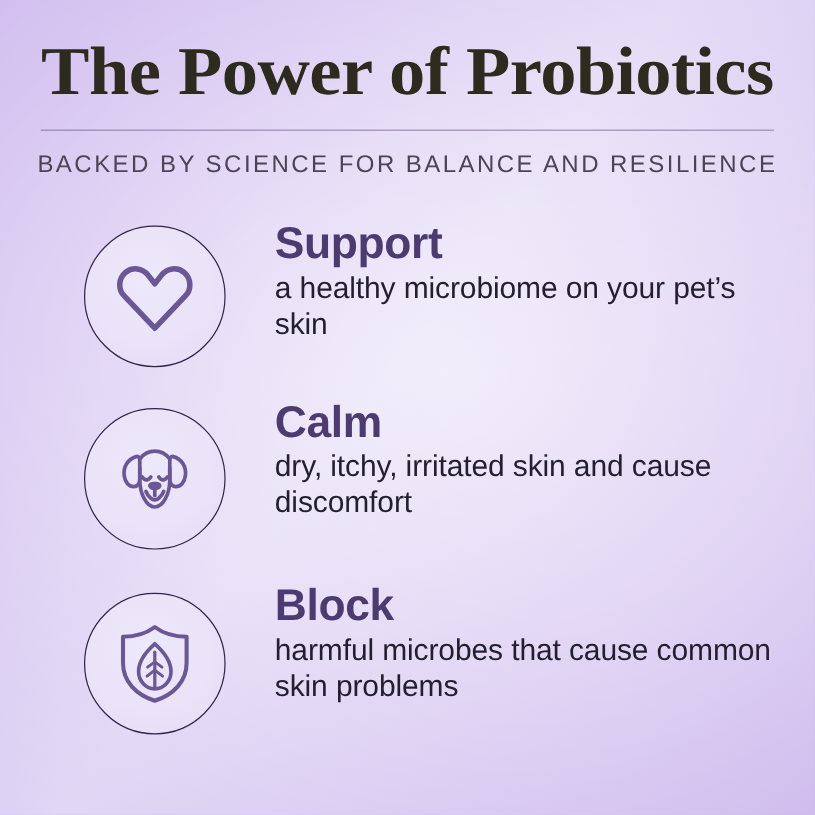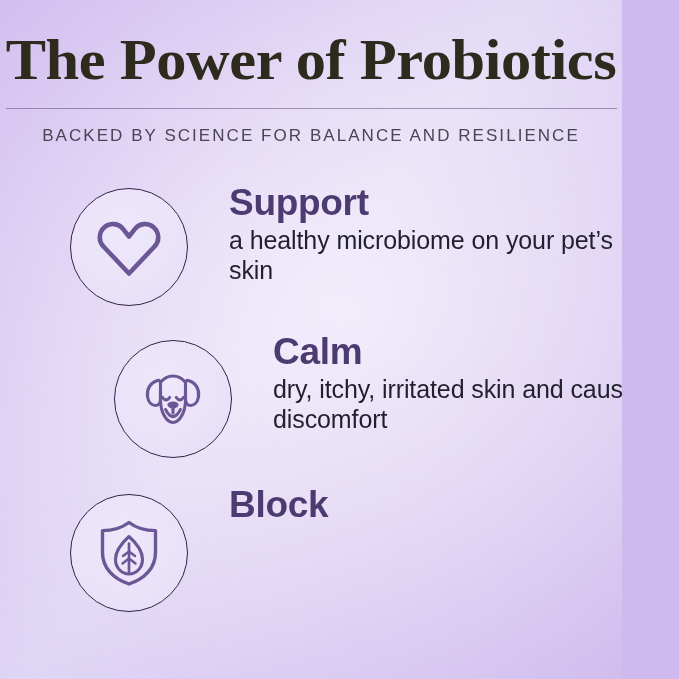--- a/index.html
+++ b/index.html
@@ -10,21 +10,21 @@
   body {
     width: 679px;
     height: 679px;
     overflow: hidden;
     font-family: "Liberation Sans", sans-serif;
     background: #cfbaee;
   }
 
   #poster {
     position: relative;
-    width: 622px;
+    width: 679px;
     height: 679px;
     box-sizing: border-box;
     
     background:
       radial-gradient(120% 95% at 56% 46%,
         rgba(255,255,255,0.62) 0%,
         rgba(255,255,255,0.40) 30%,
         rgba(255,255,255,0.16) 58%,
         rgba(255,255,255,0.00) 82%),
       linear-gradient(127deg,
@@ -58,21 +58,21 @@
     width: 611px;
     height: 1px;
     margin: 20px auto 0 auto;
     background: #5f4d78;
     opacity: 0.55;
   }
   .subtitle {
     margin: 0;
     padding-top: 17px;
     text-align: center;
-    font-size: 17px;
+    font-size: 20px;
     font-weight: 400;
     letter-spacing: 2.05px;
     color: #4a4454;
     white-space: nowrap;
   }
 
   
   .features {
     margin: 0;
     padding: 0;
@@ -129,21 +129,21 @@
     padding-top: 3px;
     font-size: 25px;
     font-weight: 400;
     line-height: 1.23;
     letter-spacing: -0.1px;
     color: #221f2e;
   }
 
   
   .feature.row-1 { height: 158px; }
-  .feature.row-2 { height: 150px; margin-left: 44px; }
+  .feature.row-2 { height: 150px; }
   .feature.row-3 { height: 150px; padding-left: 30px; }
 
   .feature.row-1 .feature-text { top: 11px; }
   .feature.row-2 .feature-text { top: 2px; }
   .feature.row-3 .feature-text { top: 5px; }
 
   .feature.row-1 .feature-icon-wrap { top: 15px; }
   .feature.row-2 .feature-icon-wrap { top: 9px; }
   .feature.row-3 .feature-icon-wrap { top: 13px; }
 </style>
@@ -247,17 +247,18 @@
                 <path d="M33 34.5 L39.0 39.0" stroke-width="2.4"></path>
                 <path d="M33 41.5 L26.5 46.5" stroke-width="2.4"></path>
                 <path d="M33 41.5 L39.5 46.5" stroke-width="2.4"></path>
               </g>
             </svg>
           </span>
         </div>
       </div>
       <div class="feature-text">
         <h2 class="feature-head">Block</h2>
+        <p class="feature-body">harmful microbes that cause common skin problems</p>
       </div>
     </li>
 
   </ul>
 </div>
 
 </body></html>

